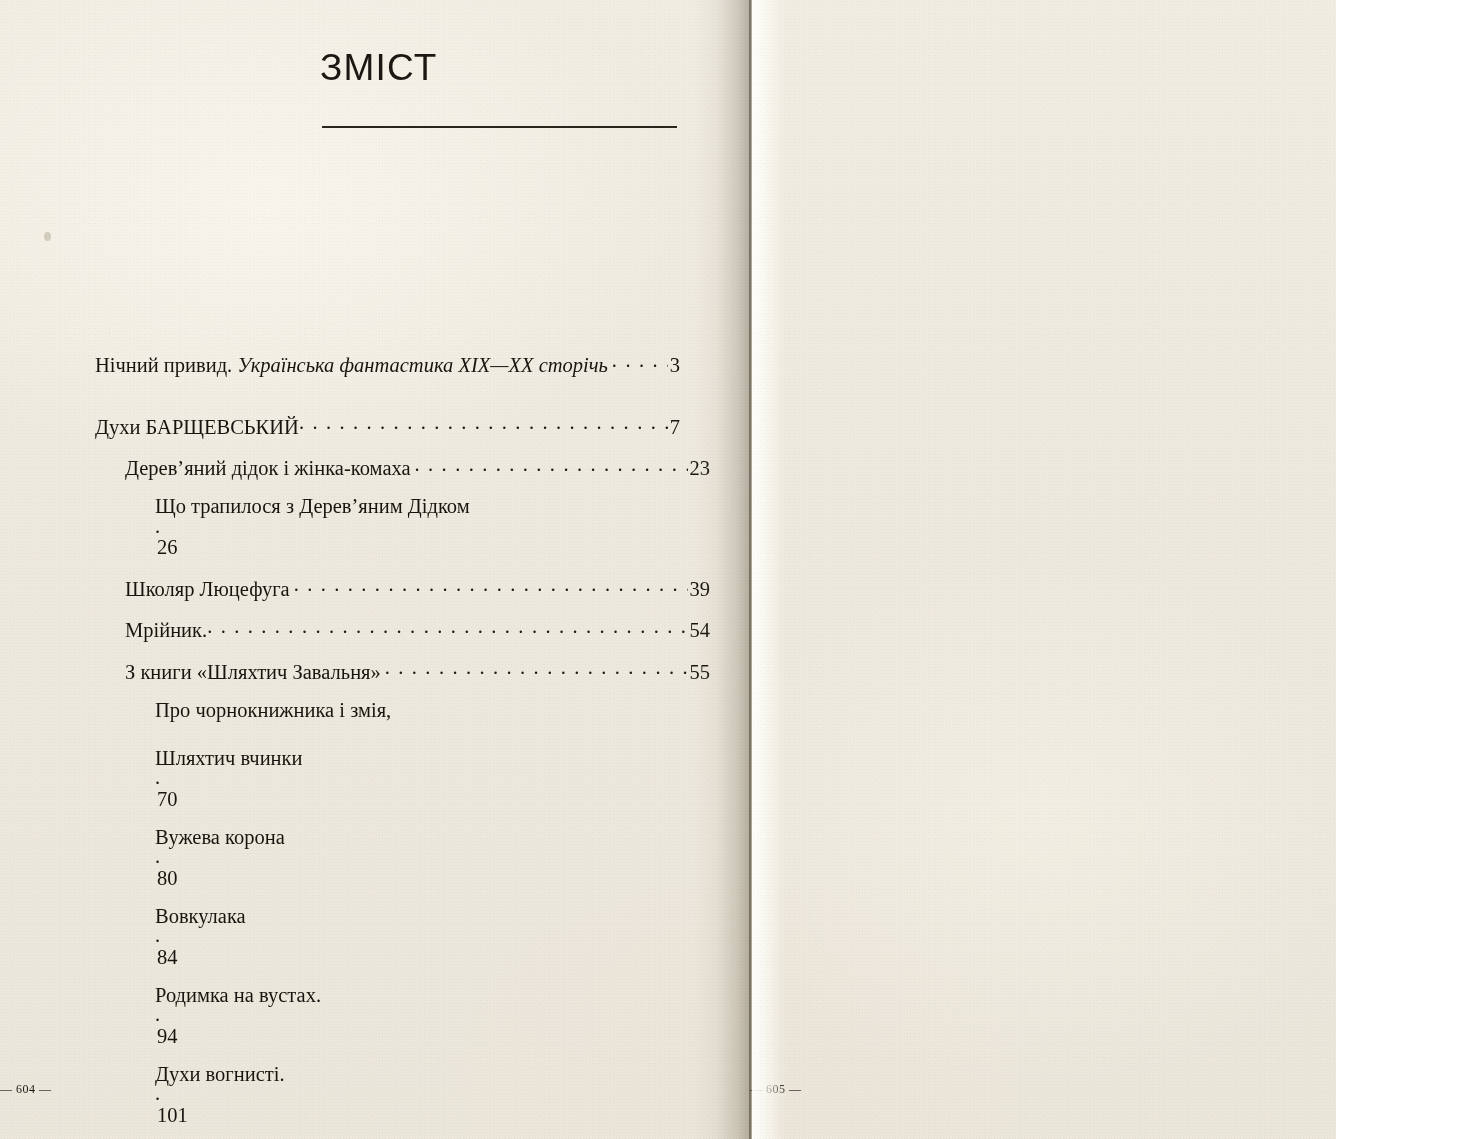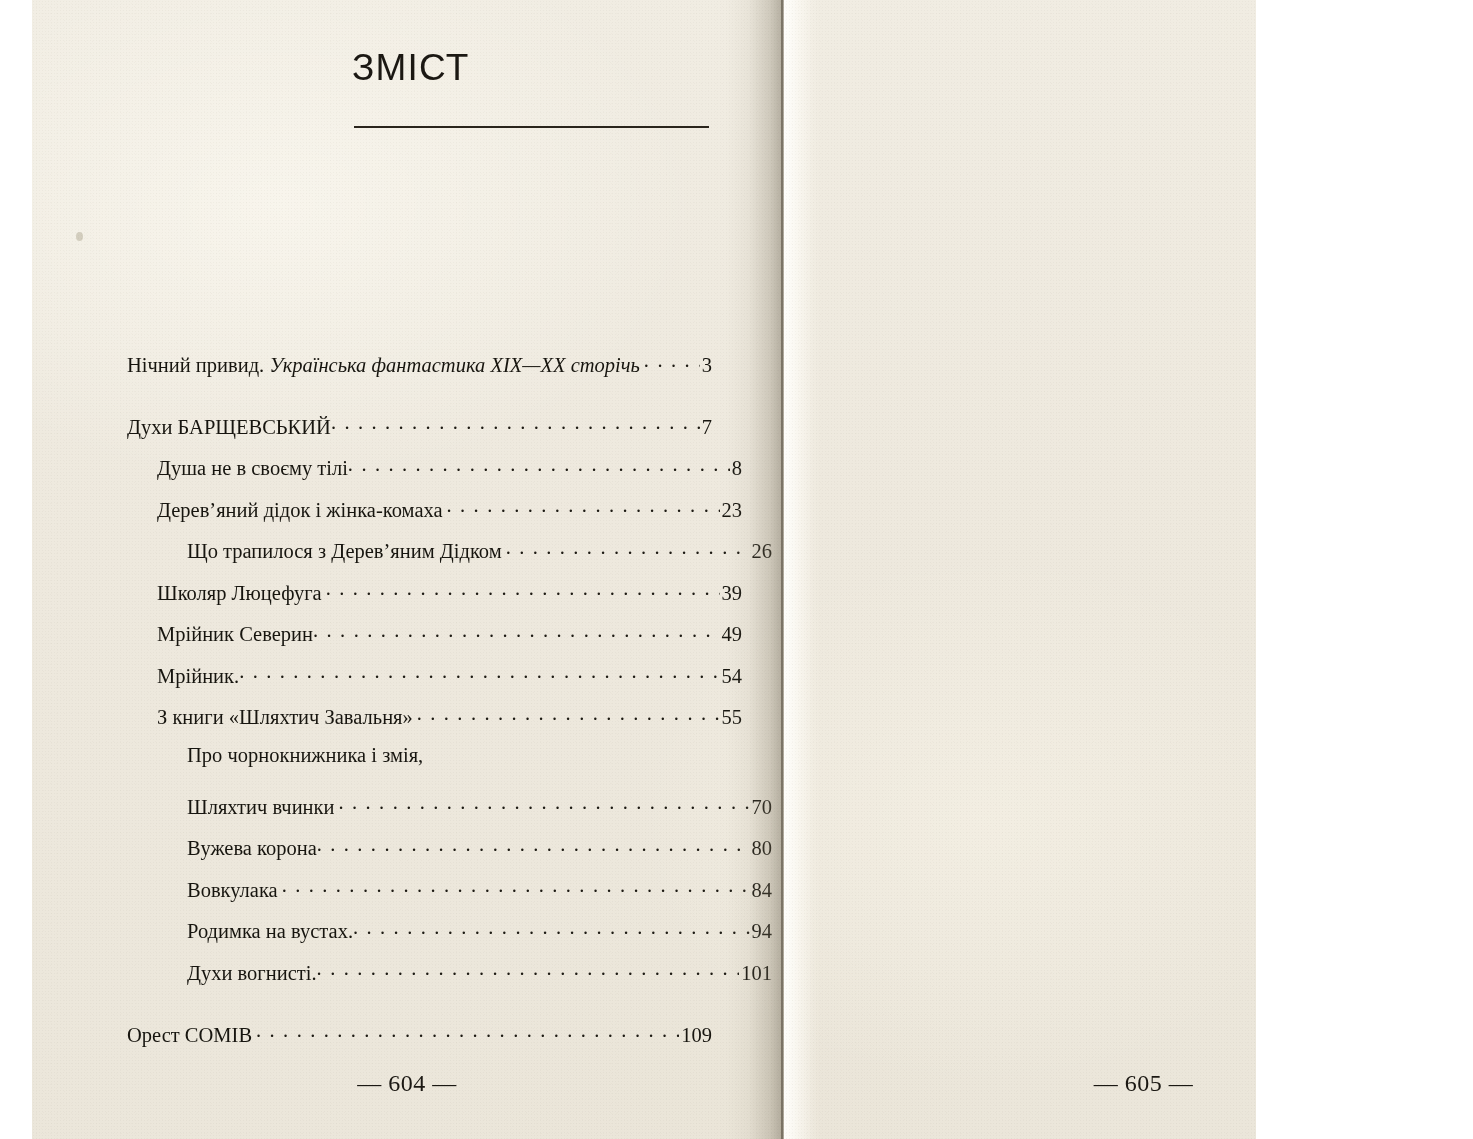--- a/index.html
+++ b/index.html
@@ -4,32 +4,31 @@
 <title>ЗМІСТ</title>
 <style>
   html, body {
     margin: 0;
     padding: 0;
     background: #ffffff;
   }
 
   .spread {
     position: relative;
-    width: 1224px;
+    width: 1336px;
     height: 1139px;
     overflow: hidden;
     background:
       
       radial-gradient(ellipse 600px 400px at 20% 18%, rgba(255,253,246,0.55), rgba(255,253,246,0) 70%),
       radial-gradient(ellipse 500px 380px at 78% 72%, rgba(250,246,234,0.45), rgba(250,246,234,0) 70%),
       radial-gradient(ellipse 420px 300px at 55% 95%, rgba(233,227,213,0.40), rgba(233,227,213,0) 70%),
       linear-gradient(176deg, #f1ede3 0%, #eee9de 45%, #ebe6da 100%);
     font-family: "Liberation Serif", "DejaVu Serif", serif;
     color: #17150f;
-    margin-left: 32px;
     -webkit-font-smoothing: antialiased;
   }
 
   
   .grain {
     position: absolute;
     inset: 0;
     pointer-events: none;
     opacity: 0.5;
     background-image:
@@ -163,21 +162,21 @@
     padding-left: 2px;
     font-variant-numeric: lining-nums;
   }
 
   
   .entry.tight .leader { margin-left: -4px; }
 
   
   .lvl-0 { padding-left: 0; }
   .lvl-1 { padding-left: 30px; }
-  .lvl-2 { padding-left: 60px; }
+  .lvl-2 { padding-left: 60px; flex-direction: column; }
 
   .ital { font-style: italic; }
 
   
   .entry.multiline {
     display: block;
     white-space: normal;
   }
   .entry.multiline .first-line {
     display: block;
@@ -188,22 +187,22 @@
     align-items: baseline;
     width: 100%;
     white-space: nowrap;
   }
 
   
   .folio {
     position: absolute;
     bottom: 42px;
     width: 100%;
-    text-align: center;
-    font-size: 24px;
+    text-align: left;
+    font-size: 12px;
     letter-spacing: 0.5px;
     color: #1b1813;
   }
   .page-left  .folio { padding-right: 320px; }
   .page-right .folio { padding-right: 66px; }
 
   
   .speck {
     position: absolute;
     left: 44px; top: 232px;
@@ -228,44 +227,34 @@
         <div class="entry lvl-0">
           <span class="label">Нічний привид.<span class="ital"> Українська фантастика XIX—XX сторічь</span></span>
           <span class="leader"></span>
           <span class="page-num">3</span>
         </div>
         <div class="entry lvl-0 gap-before tight">
           <span class="label">Духи БАРЩЕВСЬКИЙ</span>
           <span class="leader"></span>
           <span class="page-num">7</span>
         </div>
-        <div class="entry lvl-1 tight">
-          <span class="label">Душа не в своєму тілі</span>
-          <span class="leader"></span>
-          <span class="page-num">8</span>
-        </div>
         <div class="entry lvl-1">
           <span class="label">Дерев’яний дідок і жінка-комаха</span>
           <span class="leader"></span>
           <span class="page-num">23</span>
         </div>
         <div class="entry lvl-2">
           <span class="label">Що трапилося з Дерев’яним Дідком</span>
           <span class="leader"></span>
           <span class="page-num">26</span>
         </div>
         <div class="entry lvl-1">
           <span class="label">Школяр Люцефуга</span>
           <span class="leader"></span>
           <span class="page-num">39</span>
-        </div>
-        <div class="entry lvl-1 tight">
-          <span class="label">Мрійник Северин</span>
-          <span class="leader"></span>
-          <span class="page-num">49</span>
         </div>
         <div class="entry lvl-1 tight">
           <span class="label">Мрійник.</span>
           <span class="leader"></span>
           <span class="page-num">54</span>
         </div>
         <div class="entry lvl-1">
           <span class="label">З книги «Шляхтич Завальня»</span>
           <span class="leader"></span>
           <span class="page-num">55</span>

